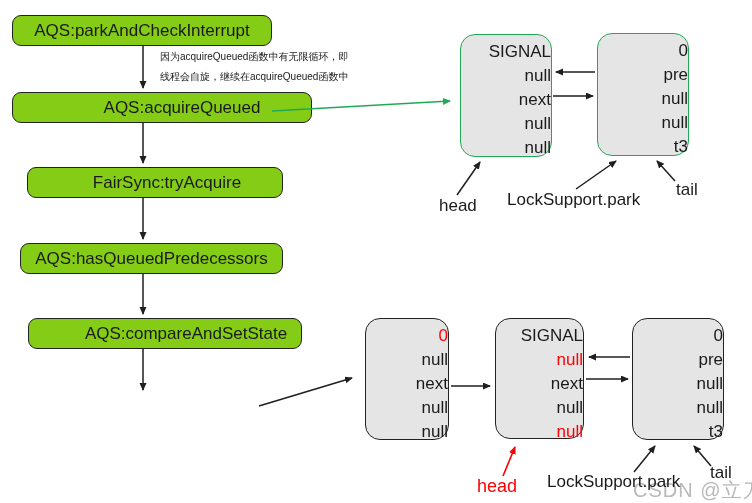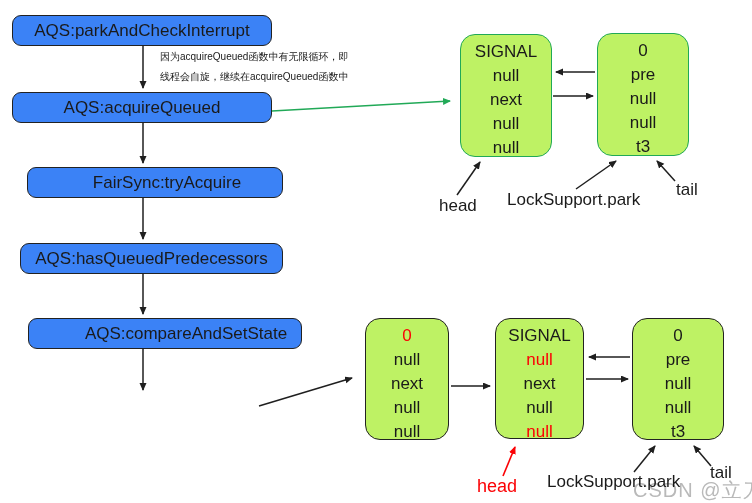--- a/index.html
+++ b/index.html
@@ -1,27 +1,27 @@
 <!DOCTYPE html>
 <html style="--red: #fb0205; --green: #21a957; --ink: #1f1f1f; --watermark-gray: #b9b9b9;"><head>
 <meta charset="utf-8">
 <style>
   html,body{margin:0;padding:0;background:#ffffff;}
   #canvas{
     position:relative;width:752px;height:503px;background:#ffffff;overflow:hidden;
     font-family:"Liberation Sans","DejaVu Sans",sans-serif;color:#1a1a1a;
   }
   .fbox{
-    position:absolute;background:#3b82f6;border:1.6px solid #222;border-radius:9px;
+    position:absolute;background:#84cc16;border:1.6px solid #222;border-radius:9px;
     display:flex;align-items:center;justify-content:center;
     font-size:17px;white-space:nowrap;z-index:2;
   }
   .node{
-    position:absolute;background:#bef264;border:1.7px solid #222;border-radius:15px;
-    text-align:center;font-size:17px;padding-top:5px;z-index:2;box-sizing:border-box;
+    position:absolute;background:#e5e5e5;border:1.7px solid #222;border-radius:15px;
+    text-align:right;font-size:17px;padding-top:5px;z-index:2;box-sizing:border-box;
   }
   .node.green{border-color:var(--green);}
   .nrow{height:24px;line-height:24px;}
   [data-color="red"]{color:var(--red);}
   .anno{
     position:absolute;left:160px;top:47px;font-size:10px;line-height:20px;
     white-space:nowrap;z-index:2;
   }
   .lbl{position:absolute;font-size:17px;white-space:nowrap;z-index:2;}
   .lbl.red{color:var(--red);font-size:18px;}
@@ -30,21 +30,21 @@
     white-space:nowrap;z-index:1;letter-spacing:1px;
   }
   #arrow-layer{position:absolute;left:0;top:0;z-index:3;pointer-events:none;}
 </style>
 </head>
 <body>
 
 <div id="canvas">
 
   <div class="fbox" style="left:12px;top:15px;width:258px;height:29px;">AQS:parkAndCheckInterrupt</div>
-  <div class="fbox" style="left:12px;top:92px;width:258px;height:29px;">AQS:acquireQueued</div>
+  <div class="fbox" style="left:12px;top:92px;width:258px;height:29px;padding-left:40px;">AQS:acquireQueued</div>
   <div class="fbox" style="left:27px;top:167px;width:230px;height:29px;padding-left:24px;">FairSync:tryAcquire</div>
   <div class="fbox" style="left:20px;top:243px;width:261px;height:29px;">AQS:hasQueuedPredecessors</div>
   <div class="fbox" style="left:28px;top:318px;width:230px;height:29px;padding-left:42px;">AQS:compareAndSetState</div>
 
   <div class="anno">
     <div>因为acquireQueued函数中有无限循环，即</div>
     <div>线程会自旋，继续在acquireQueued函数中</div>
   </div>
 
   <div class="node green" style="left:460px;top:34px;width:92px;height:123px;">

